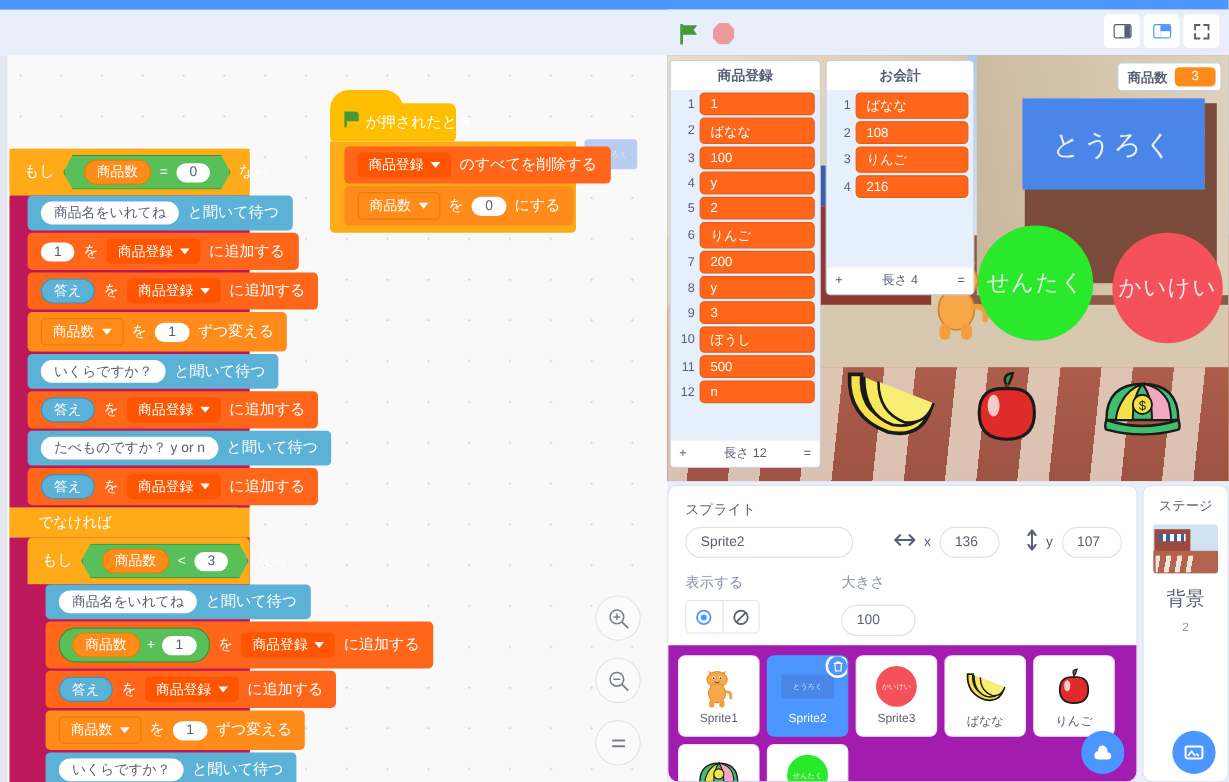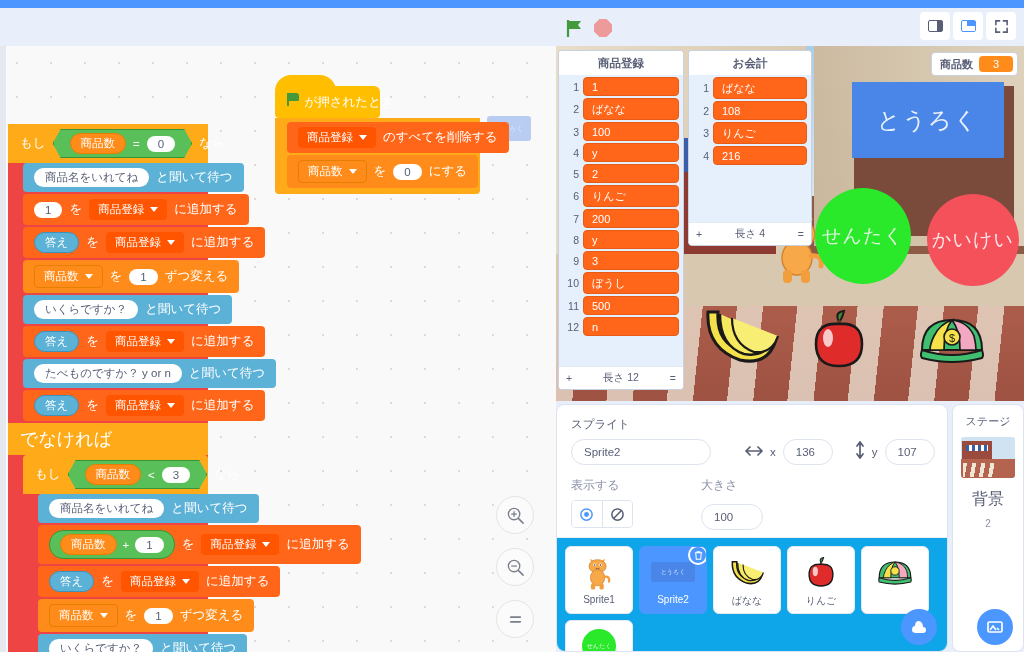--- a/index.html
+++ b/index.html
@@ -60,22 +60,22 @@
   .hat::before {
     content: ""; position: absolute; left: 0; top: -11px; width: 58%; height: 16px;
     background: #ffbf00; border-radius: 34px 34px 0 0;
   }
   .ctrl-wrap { background: #ffab19; }
   .ctrl-head {
     background: #ffab19; color: #fff; font-size: 12.5px;
     padding: 5px 12px; display: flex; align-items: center; gap: 7px;
     border-radius: 4px;
   }
-  .ctrl-body { background: #ef4444; padding-left: 15px; }
-  .ctrl-mid { background: #ffab19; color: #fff; font-size: 18px; padding: 4px 12px; width: 190px; }
+  .ctrl-body { background: #be185d; padding-left: 15px; }
+  .ctrl-mid { background: #ffab19; color: #fff; font-size: 12px; padding: 4px 24px; width: 190px; }
 
   .b-sensing {
     background: #5cb1d6; color: #fff; font-size: 12.5px;
     padding: 5px 11px; border-radius: 4px;
     display: inline-flex; align-items: center; gap: 7px; margin-bottom: 2px;
   }
   .b-list {
     background: #ff661a; color: #fff; font-size: 12.5px;
     padding: 5px 11px; border-radius: 4px;
     display: inline-flex; align-items: center; gap: 7px; margin-bottom: 2px;
@@ -243,21 +243,21 @@
     font-size: 11.5px; color: #575e75; padding: 6px 12px; 
   }
   .si-row1 { display: flex; align-items: center; margin-top: 7px; }
   .si-row2 { display: flex; align-items: flex-start; margin-top: 12px; }
   .vis-btns { display: flex; border: 1px solid #dde3ef; border-radius: 4px; overflow: hidden; margin-top: 6px; width: 62px; }
   .vis-btn { width: 31px; height: 26px; display: flex; align-items: center; justify-content: center; background: #fff; cursor: pointer; }
   .vis-btn + .vis-btn { border-left: 1px solid #dde3ef; }
 
   #sprite-list {
     position: absolute; left: 0; right: 0; top: 132px; bottom: 0;
-    background: #0ea5e9; border-top: 1px solid #e8ecf4; border-radius: 0 0 8px 8px;
+    background: #a21caf; border-top: 1px solid #e8ecf4; border-radius: 0 0 8px 8px;
     padding: 8px 8px 0 8px; overflow: hidden;
     display: flex; flex-wrap: wrap; align-content: flex-start; gap: 6px;
   }
   .sprite-card {
     width: 68px; height: 68px; background: #fff; border: 1px solid #e4e9f2;
     border-radius: 6px; position: relative; cursor: pointer;
     display: flex; flex-direction: column; align-items: center; justify-content: flex-start;
     padding-top: 4px; overflow: hidden;
   }
   .sprite-card.sel { background: #4c97ff; border-color: #4c97ff; }
@@ -741,20 +741,26 @@
         </div>
         <div class="sc-name">Sprite2</div>
         <div class="sc-del">
           <svg width="11" height="11" viewBox="0 0 12 12">
             <path d="M2 3 L10 3 M4.5 3 L4.5 2 L7.5 2 L7.5 3 M3 3 L3.6 10 L8.4 10 L9 3" stroke="#fff" stroke-width="1.1" fill="none"></path>
           </svg>
         </div>
       </div>
       <div class="sprite-card">
         <div class="sc-thumb">
+          <div style="width:34px;height:34px;background:#f4515a;border-radius:50%;display:flex;align-items:center;justify-content:center;color:#fde0e2;font-size:6px;">かいけい</div>
+        </div>
+        <div class="sc-name">Sprite3</div>
+      </div>
+      <div class="sprite-card">
+        <div class="sc-thumb">
           <svg width="40" height="32" viewBox="0 0 90 70">
             <path d="M12 12 Q10 48 44 60 Q72 66 80 40 Q68 56 44 50 Q20 42 22 12 Z" fill="#f5e14a" stroke="#1a1a1a" stroke-width="3.4"></path>
             <path d="M24 14 Q24 46 48 54 Q70 58 78 38" fill="#f7e95e" stroke="#1a1a1a" stroke-width="2.8"></path>
             <path d="M36 18 Q36 44 58 52 Q76 54 82 36" fill="#f9ee74" stroke="#1a1a1a" stroke-width="2.6"></path>
           </svg>
         </div>
         <div class="sc-name">ばなな</div>
       </div>
       <div class="sprite-card">
         <div class="sc-thumb">

